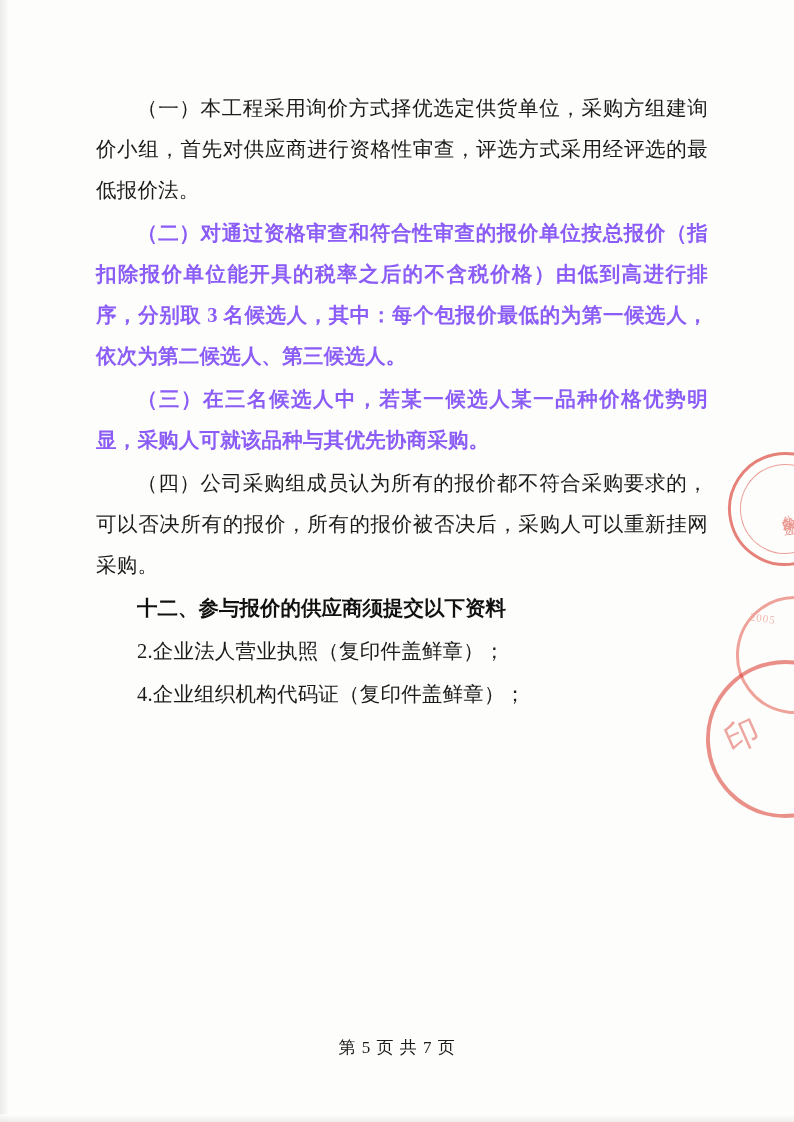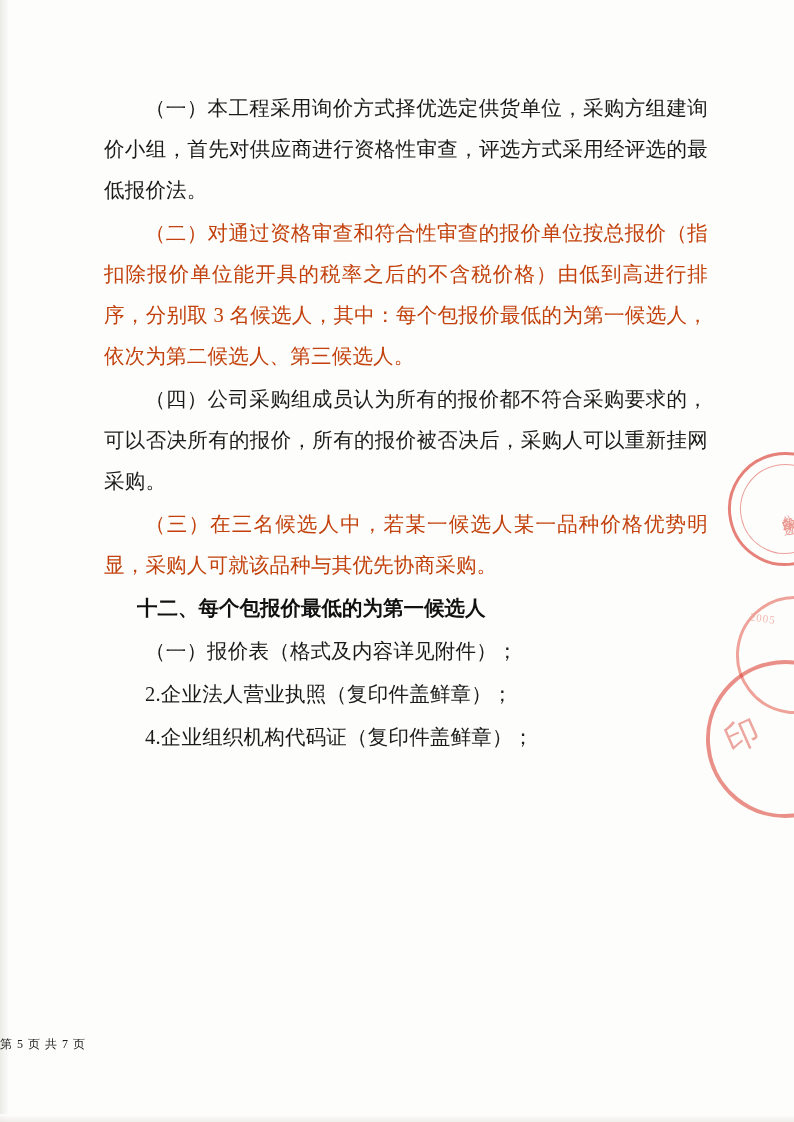--- a/index.html
+++ b/index.html
@@ -19,49 +19,50 @@
     inset: 0;
     background: #fdfdfb;
   }
   .page-body {
     position: absolute;
     left: 96px;
     top: 88px;
     width: 612px;
   }
   p.para {
-    margin: 0 0 2px 8px;
+    margin: 0 0 2px 0;
     font-size: 20.5px;
     line-height: 41px;
     color: #1b1b1b;
     text-align: justify;
     text-justify: inter-ideograph;
     letter-spacing: 0.2px;
   }
   p.indent {
     text-indent: 41px;
   }
   p.bold {
-    font-weight: normal;
-    color: #c2410c;
+    font-weight: bold;
+    color: #8b5cf6;
   }
   .heading {
     font-weight: bold;
     text-indent: 41px;
     font-size: 20.5px;
     line-height: 41px;
     margin: 0 0 2px 0;
     color: #111;
   }
   .footer {
     position: absolute;
     left: 0;
     right: 0;
     top: 1036px;
-    font-size: 12px;
+    text-align: center;
+    font-size: 17px;
     font-family: "Liberation Serif", serif;
     color: #1b1b1b;
     letter-spacing: 1px;
   }
   
   .seal {
     position: absolute;
     pointer-events: none;
   }
   .seal-top {
@@ -156,24 +157,23 @@
 <body>
 
 <div id="page">
 
   <div class="scan-edge-left"></div>
   <div class="scan-edge-bottom"></div>
 
   <div class="page-body">
     <p class="para indent">（一）本工程采用询价方式择优选定供货单位，采购方组建询价小组，首先对供应商进行资格性审查，评选方式采用经评选的最低报价法。</p>
     <p class="para indent bold">（二）对通过资格审查和符合性审查的报价单位按总报价（指扣除报价单位能开具的税率之后的不含税价格）由低到高进行排序，分别取 3 名候选人，其中：每个包报价最低的为第一候选人，依次为第二候选人、第三候选人。</p>
+    <p class="para indent bold">（三）在三名候选人中，若某一候选人某一品种价格优势明显，采购人可就该品种与其优先协商采购。</p>
     <p class="para indent">（四）公司采购组成员认为所有的报价都不符合采购要求的，可以否决所有的报价，所有的报价被否决后，采购人可以重新挂网采购。</p>
-    <p class="para indent bold">（三）在三名候选人中，若某一候选人某一品种价格优势明显，采购人可就该品种与其优先协商采购。</p>
-    <p class="heading">十二、每个包报价最低的为第一候选人</p>
-    <p class="para indent">（一）报价表（格式及内容详见附件）；</p>
+    <p class="heading">十二、参与报价的供应商须提交以下资料</p>
     <p class="para indent">2.企业法人营业执照（复印件盖鲜章）；</p>
     <p class="para indent">4.企业组织机构代码证（复印件盖鲜章）；</p>
   </div>
 
   <div class="seal seal-top">
     <div class="seal-inner"></div>
     <div class="seal-text">公章印迹</div>
   </div>
 
   <div class="seal seal-mid">

